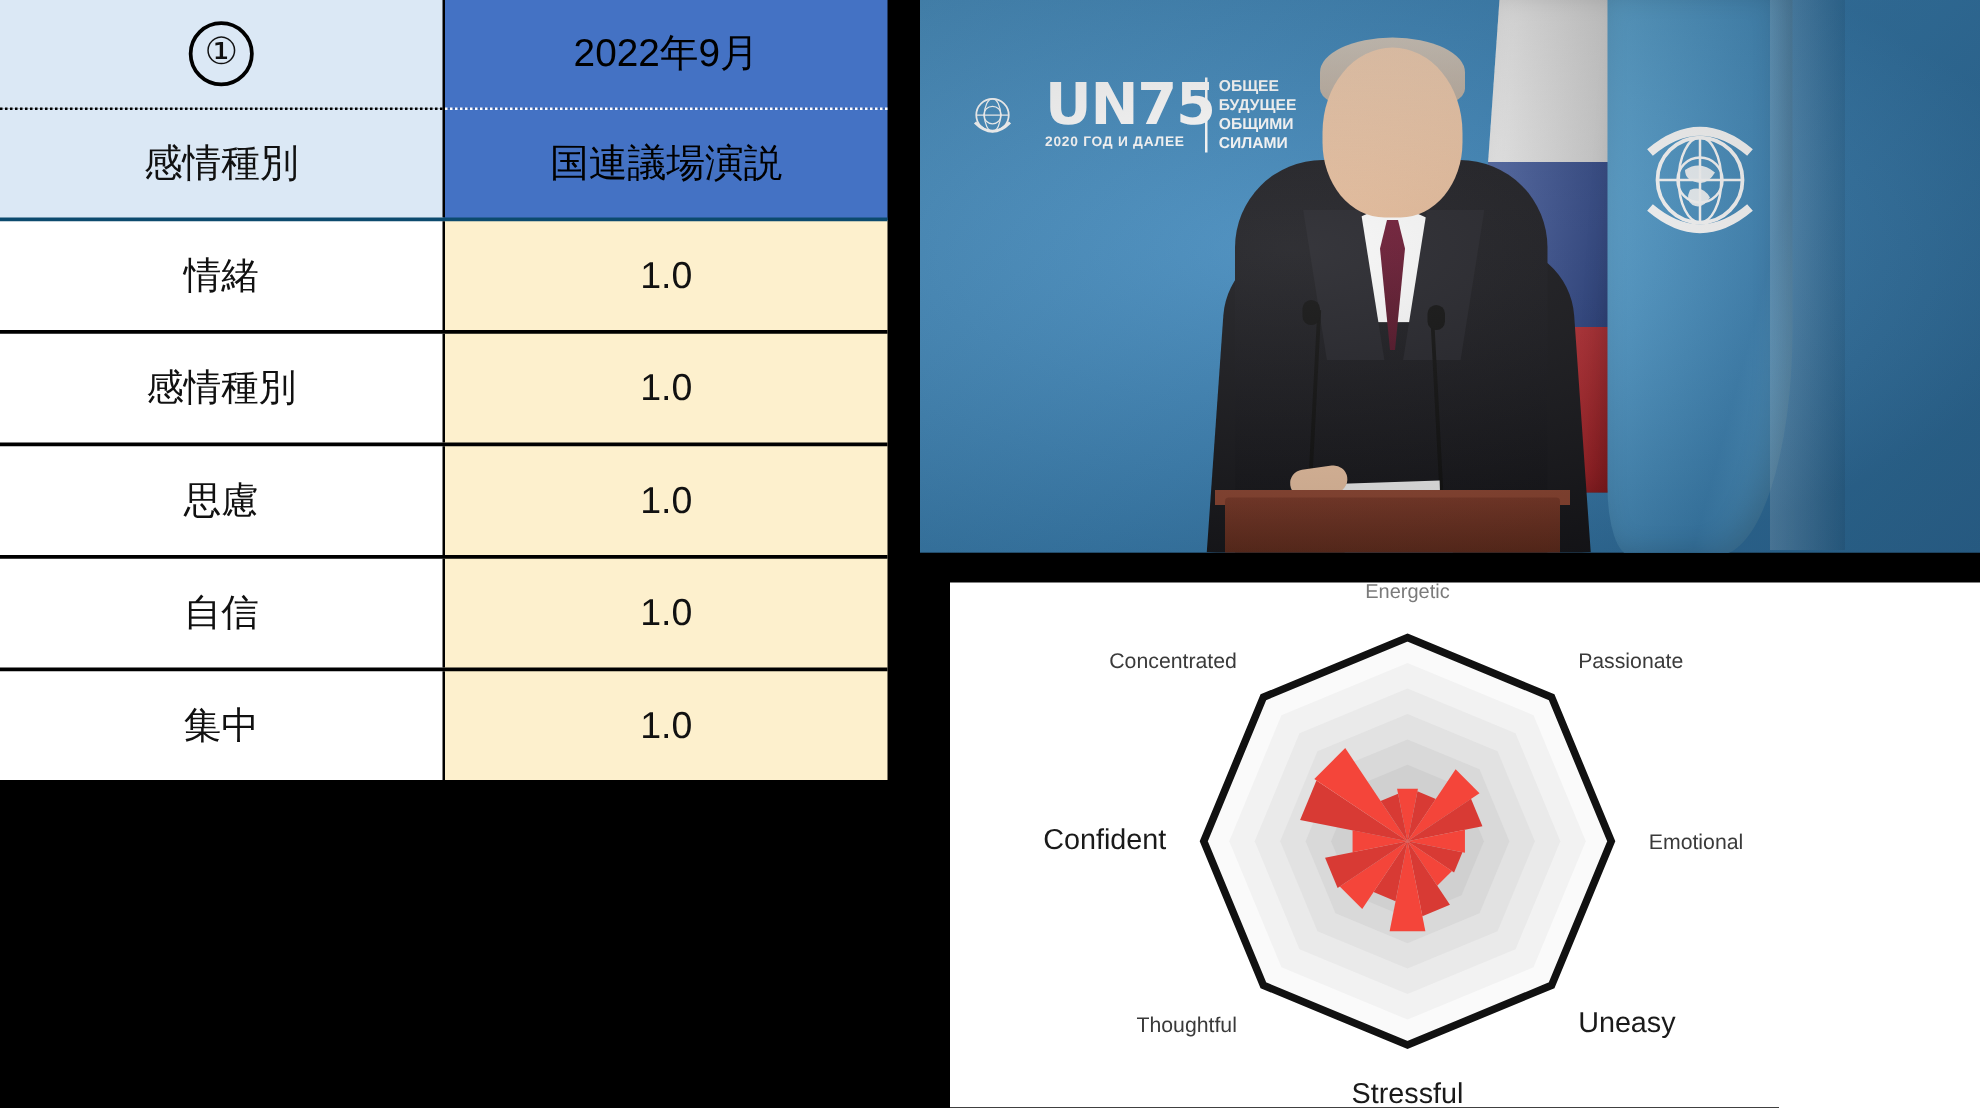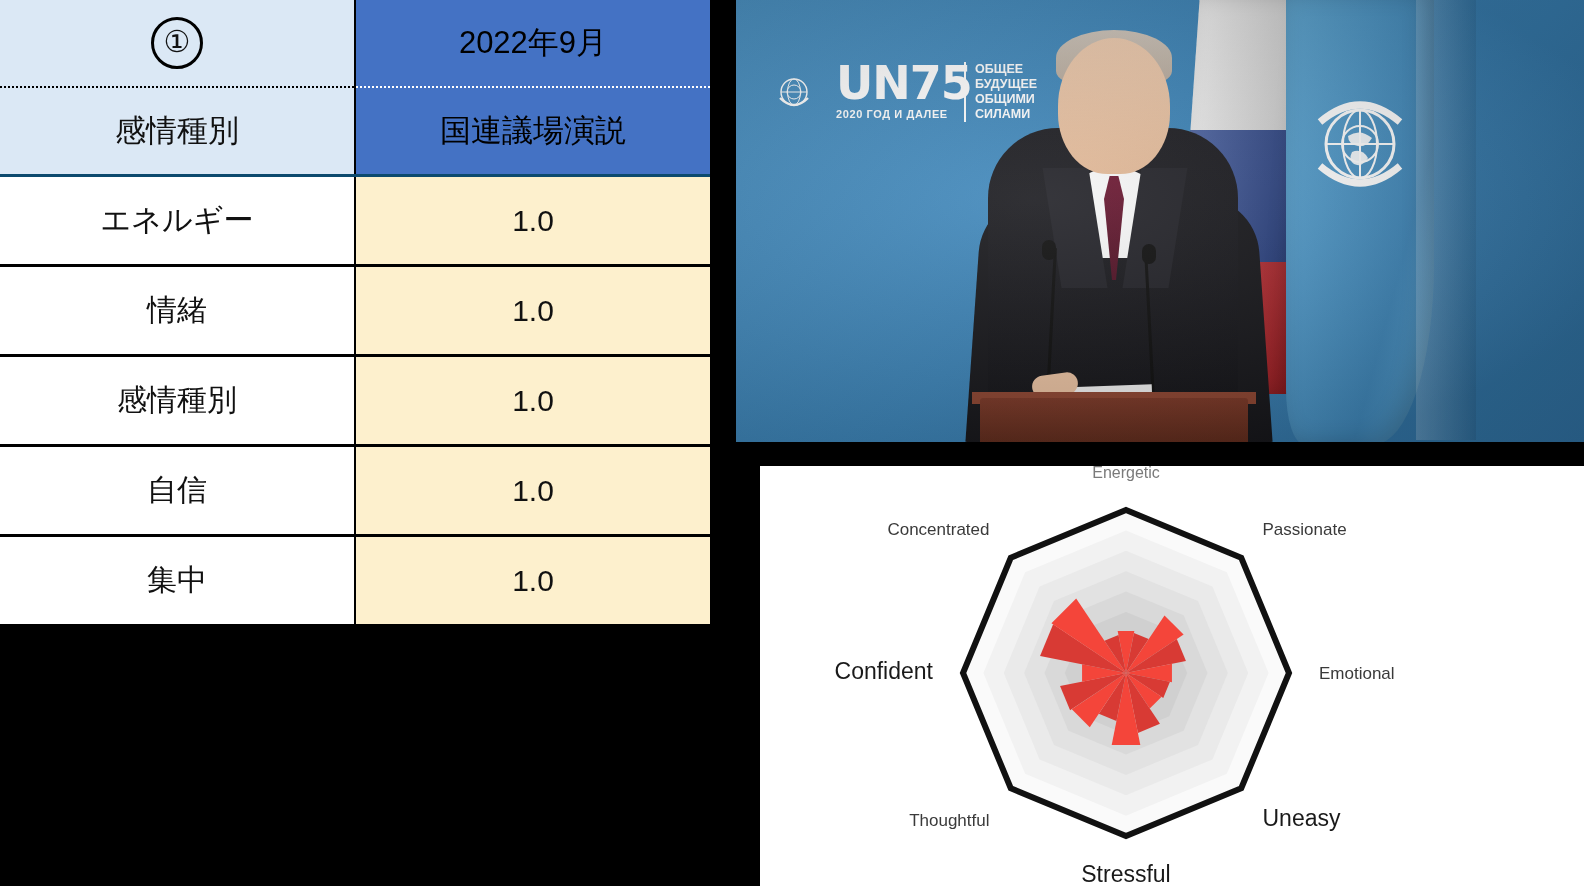--- a/index.html
+++ b/index.html
@@ -137,29 +137,29 @@
           <span class="circ">①</span>
         </td>
         <td class="hdr-val hdr-top-right">2022年9月</td>
       </tr>
       <tr>
         <td class="hdr-cat hdr-block">感情種別</td>
         <td class="hdr-val hdr-block">国連議場演説</td>
       </tr>
 
       <tr>
-        <td class="row-cat">エネルギー</td>
-        <td class="row-val">1.0</td>
-      </tr>
-      <tr>
         <td class="row-cat">情緒</td>
         <td class="row-val">1.0</td>
       </tr>
       <tr>
         <td class="row-cat">感情種別</td>
+        <td class="row-val">1.0</td>
+      </tr>
+      <tr>
+        <td class="row-cat">思慮</td>
         <td class="row-val">1.0</td>
       </tr>
       <tr>
         <td class="row-cat">自信</td>
         <td class="row-val">1.0</td>
       </tr>
       <tr>
         <td class="row-cat">集中</td>
         <td class="row-val">1.0</td>
       </tr>

